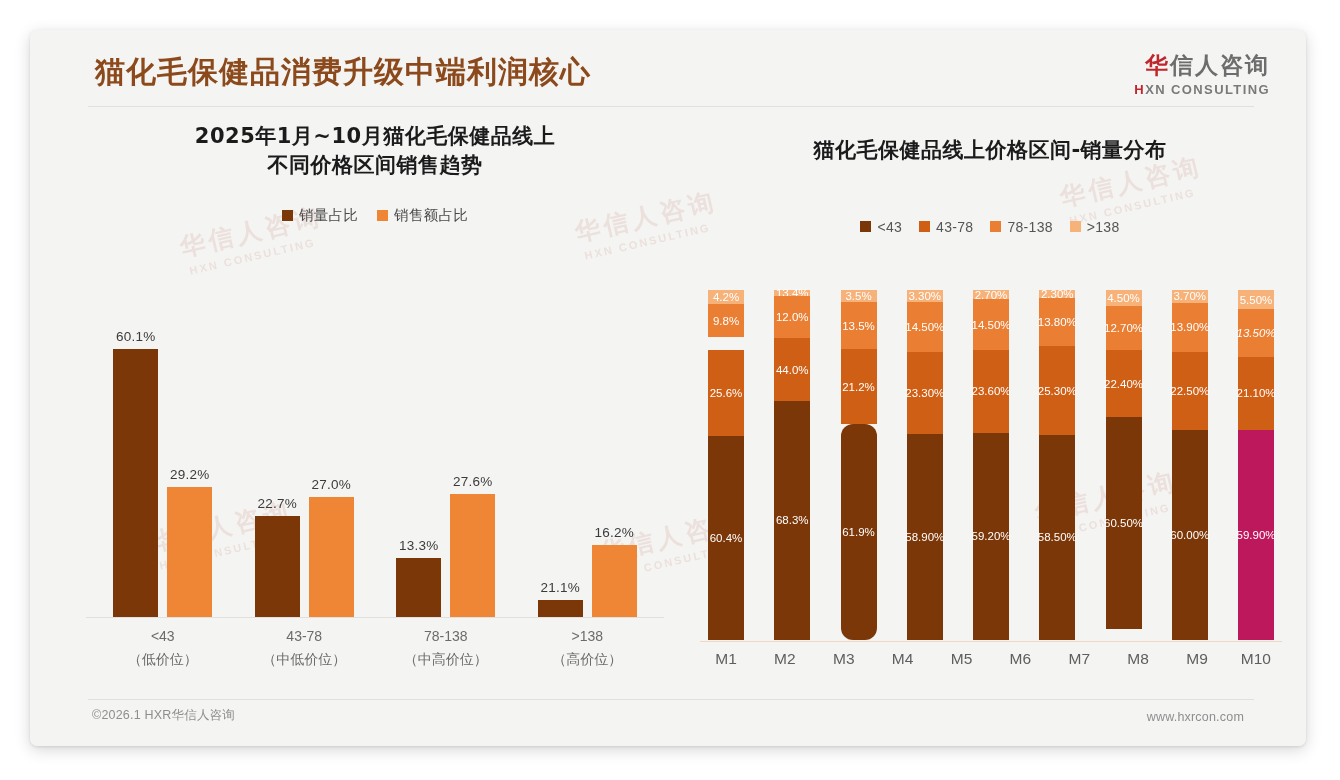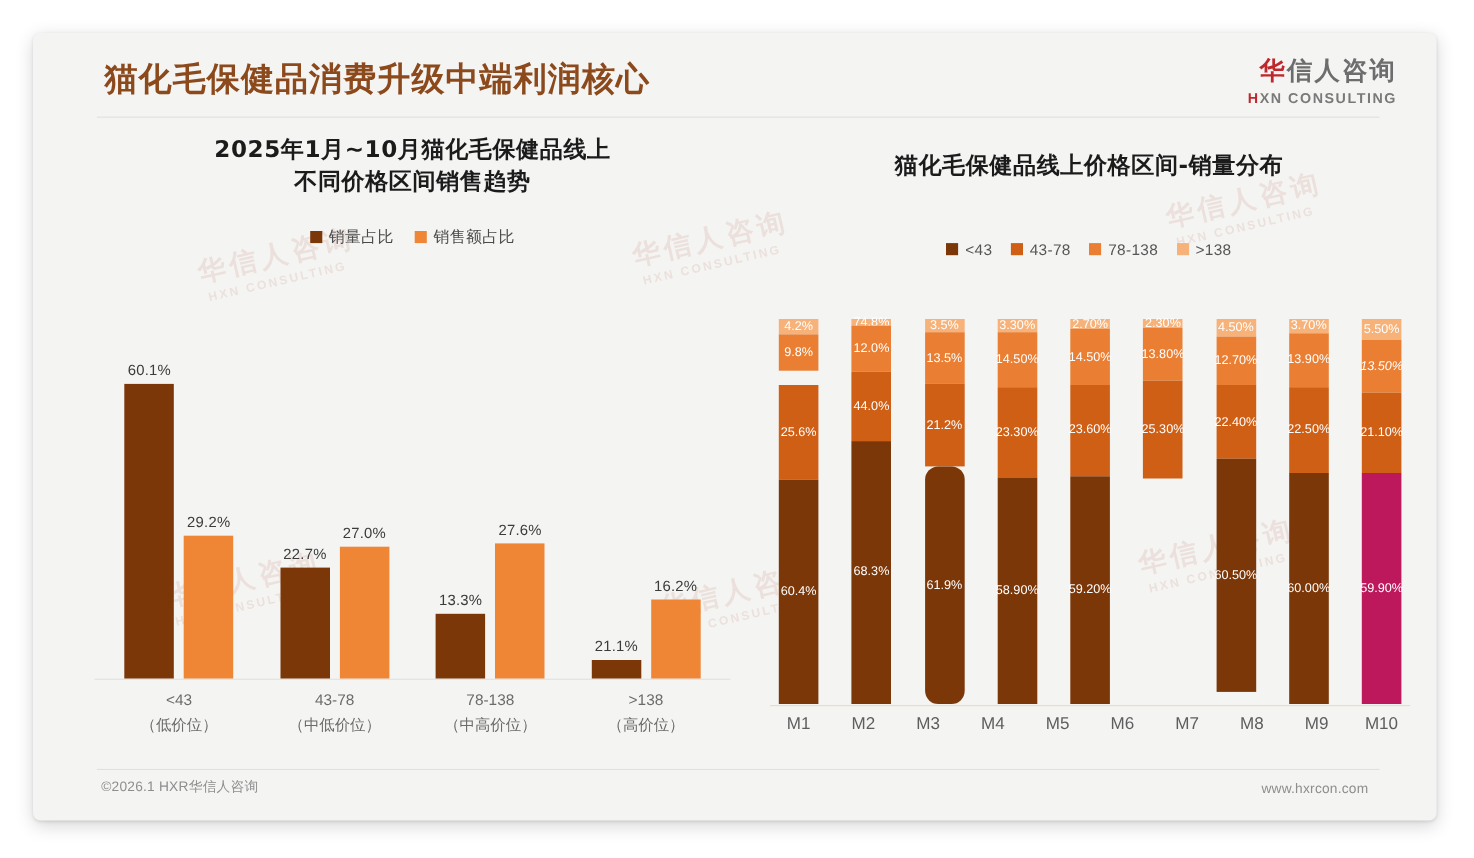--- a/index.html
+++ b/index.html
@@ -291,21 +291,21 @@
           </div>
           <div class="seg" style="height: 89.6px; background: rgb(207, 95, 21); margin-top: 13px;">
             <span class="seg-value">25.6%</span>
           </div>
           <div class="seg" style="height: 211.4px; background: rgb(123, 55, 8);">
             <span class="seg-value">60.4%</span>
           </div>
         </div>
         <div class="stack">
           <div class="seg" style="height: 6.3px; background: rgb(247, 178, 122);">
-            <span class="seg-value">74.8%</span>
+            <span class="seg-value">13.4%</span>
           </div>
           <div class="seg" style="height: 42px; background: rgb(234, 127, 51);">
             <span class="seg-value">12.0%</span>
           </div>
           <div class="seg" style="height: 62.65px; background: rgb(207, 95, 21);">
             <span class="seg-value">44.0%</span>
           </div>
           <div class="seg" style="height: 239.05px; background: rgb(123, 55, 8);">
             <span class="seg-value">68.3%</span>
           </div>
@@ -354,20 +354,23 @@
         </div>
         <div class="stack">
           <div class="seg" style="height: 8.05px; background: rgb(247, 178, 122);">
             <span class="seg-value">2.30%</span>
           </div>
           <div class="seg" style="height: 48.3px; background: rgb(234, 127, 51);">
             <span class="seg-value">13.80%</span>
           </div>
           <div class="seg" style="height: 88.55px; background: rgb(207, 95, 21);">
             <span class="seg-value">25.30%</span>
+          </div>
+          <div class="seg" style="height: 204.75px; background: rgb(123, 55, 8);">
+            <span class="seg-value">58.50%</span>
           </div>
         </div>
         <div class="stack">
           <div class="seg" style="height: 15.75px; background: rgb(247, 178, 122);">
             <span class="seg-value">4.50%</span>
           </div>
           <div class="seg" style="height: 44.45px; background: rgb(234, 127, 51);">
             <span class="seg-value">12.70%</span>
           </div>
           <div class="seg" style="height: 67px; background: rgb(207, 95, 21);">

